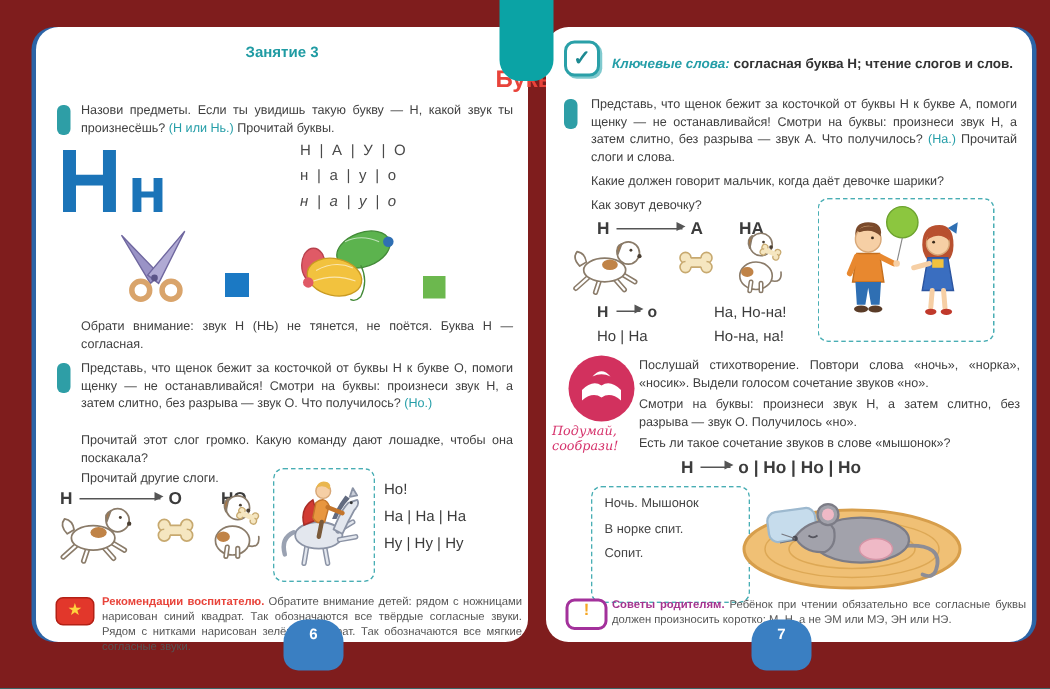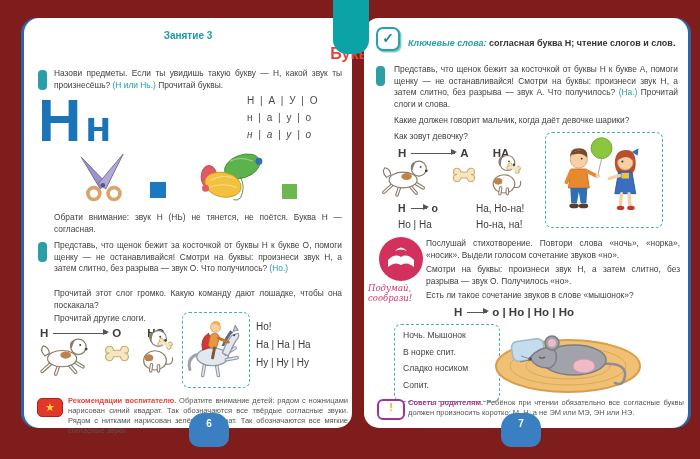--- a/index.html
+++ b/index.html
@@ -12,21 +12,21 @@
              border-radius:0 0 14px 14px;z-index:3;}
   .abs{position:absolute;}
   .p{font-size:8.4px;line-height:11.6px;text-align:justify;}
   .hint{color:#259ea8;}
   .pill{position:absolute;width:9px;height:20px;background:#2e9ea6;border-radius:4px;}
   .lesson{width:100%;text-align:center;font-size:10px;font-weight:bold;color:#1f9ba3;}
   .btitle{width:100%;text-align:right;font-size:16px;font-weight:bold;color:#e8433a;padding-left:41px;}
   .bigletters{color:#1b74b8;font-weight:800;letter-spacing:4px;}
   .bigletters .up{font-size:60px;line-height:54px;}
   .bigletters .lo{font-size:43px;}
-  .ltr-row{font-size:10px;line-height:17px;color:#4a4a4a;letter-spacing:1.5px;white-space:pre;margin-left:47px;}
+  .ltr-row{font-size:10px;line-height:17px;color:#4a4a4a;letter-spacing:1.5px;white-space:pre;}
   .sq{position:absolute;width:16px;height:16px;}
   .demo{font-size:11.5px;color:#3c3c3c;white-space:nowrap;}
   .demo b{font-weight:600;}
   .arr{display:inline-block;height:0;border-top:1.3px solid #555;width:54px;position:relative;
        vertical-align:3px;margin:0 5px;}
   .arr:after{content:"";position:absolute;right:-2px;top:-4.6px;border-left:6px solid #555;
        border-top:3.6px solid transparent;border-bottom:3.6px solid transparent;}
   .arr.s{width:16px;}
   .words{font-size:10px;line-height:18px;color:#3c3c3c;white-space:pre;}
   .dashed{position:absolute;border:1.6px dashed #49aeb4;border-radius:7px;background:#fff;}
@@ -269,21 +269,20 @@
 
     <div class="abs p" style="left:62px;top:220px;width:254px;">Послушай стихотворение. Повтори слова «ночь», «норка», «носик». Выдели голосом сочетание звуков «но».</div>
     <div class="abs p" style="left:62px;top:246px;width:254px;">Смотри на буквы: произнеси звук Н, а затем слитно, без разрыва — звук О. Получилось «но».</div>
     <div class="abs p" style="left:62px;top:272px;width:254px;text-align:left;">Есть ли такое сочетание звуков в слове «мышонок»?</div>
 
     <div class="abs syl-center" style="left:40px;top:288px;width:220px;"><b>Н</b><span class="arr s" style="width:20px;"></span><b>о</b><b> | Но | Но | Но</b></div>
 
     <div class="dashed" style="left:30px;top:306px;width:88px;height:72px;padding:2px 8px;">
       <div class="poem">Ночь. Мышонок</div>
       <div class="poem">В норке спит.</div>
-      <div class="poem">Сладко носиком</div>
       <div class="poem">Сопит.</div>
     </div>
 
     <svg class="abs" style="left:126px;top:298px;" width="156" height="80" viewBox="0 0 156 80">
       <ellipse cx="78" cy="50" rx="72" ry="26" fill="#f0c075" stroke="#d79e4b" stroke-width="2"></ellipse>
       <ellipse cx="78" cy="50" rx="58" ry="19" fill="none" stroke="#dda855" stroke-width="1"></ellipse>
       <ellipse cx="78" cy="50" rx="42" ry="13" fill="none" stroke="#dda855" stroke-width="1"></ellipse>
       <g transform="rotate(-8 38 34)">
           <rect x="22" y="24" width="32" height="20" rx="6" fill="#c6dcec" stroke="#9db9cf" stroke-width="1.5"></rect>
         </g>

